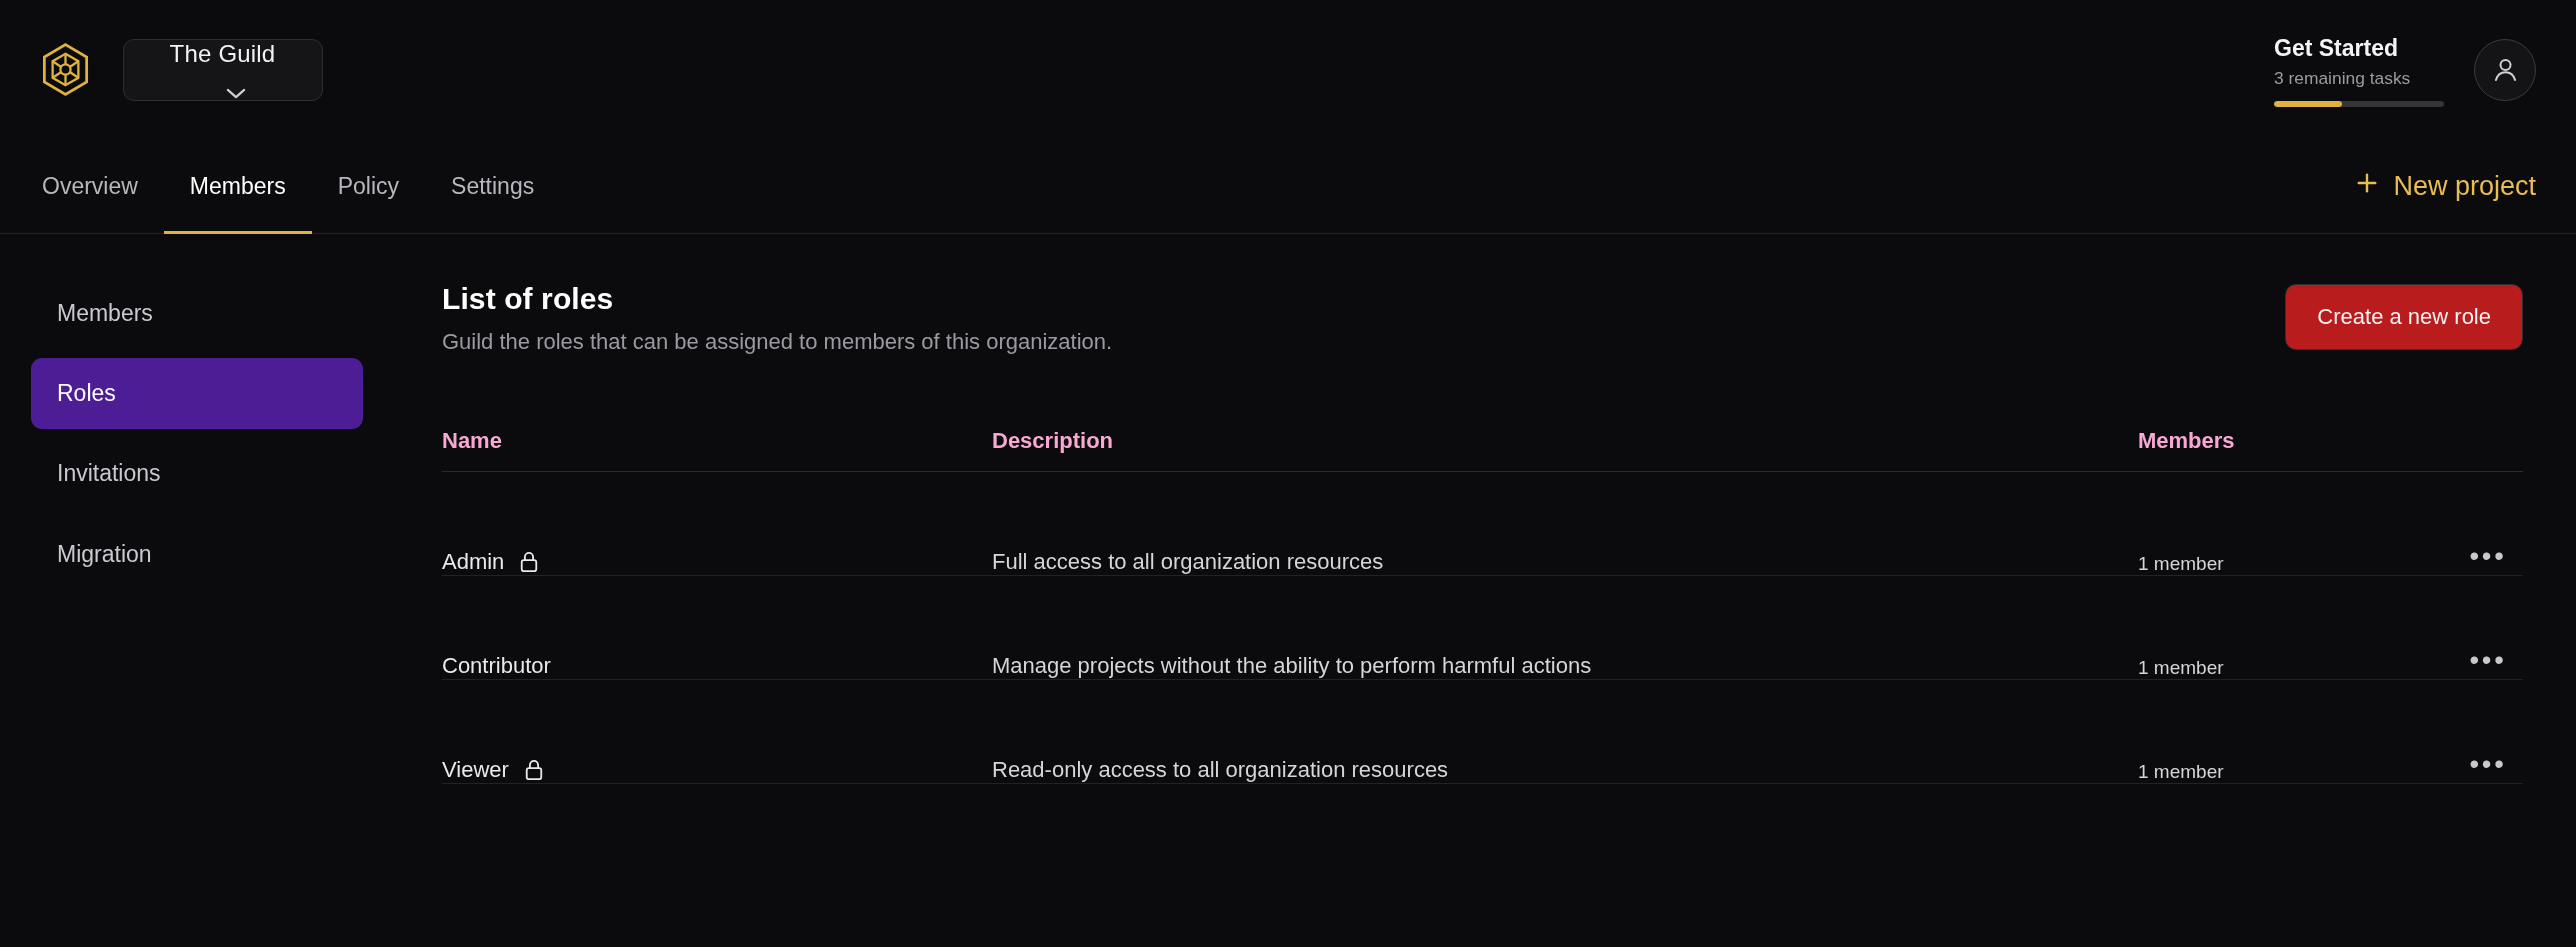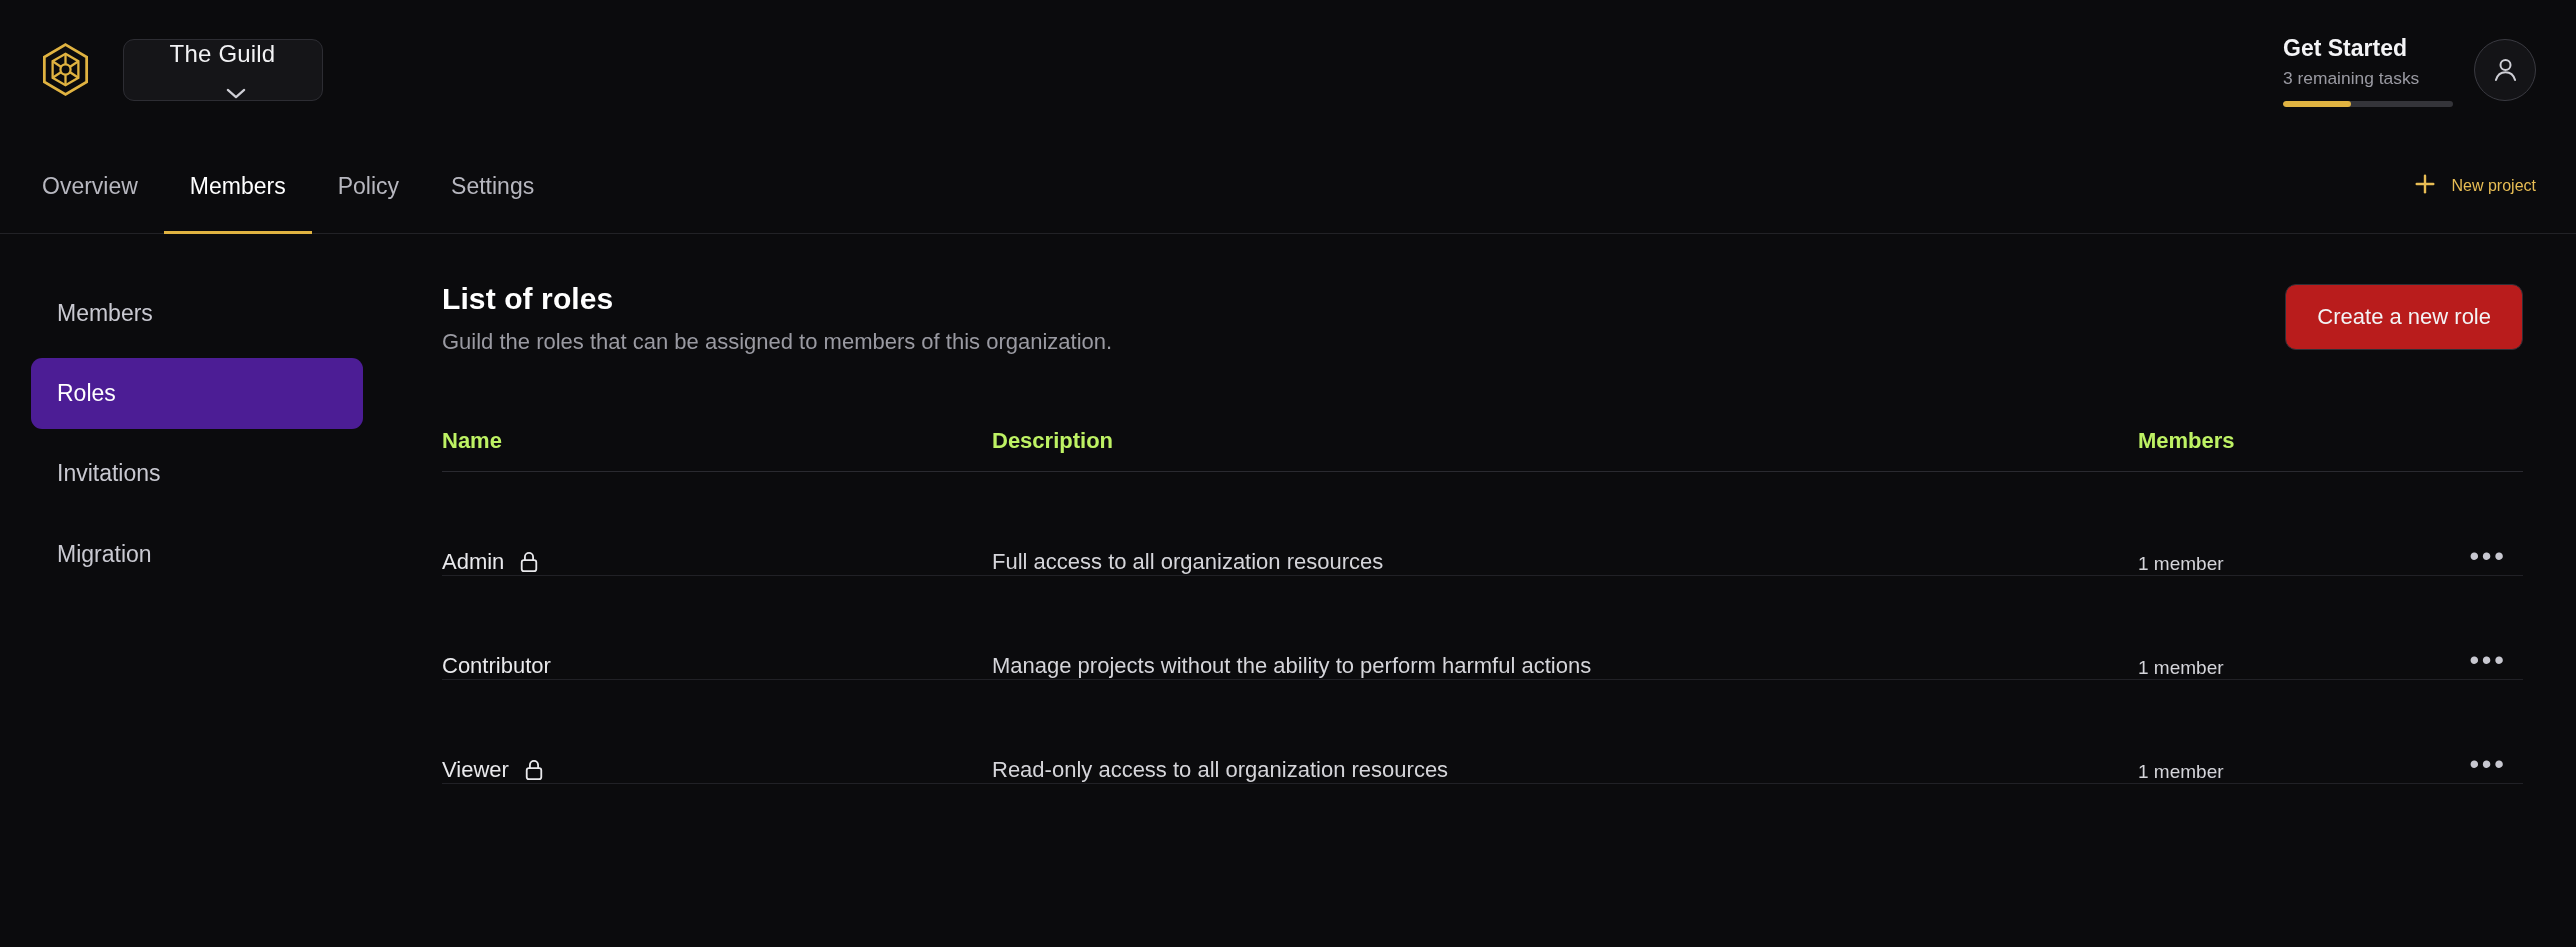--- a/index.html
+++ b/index.html
@@ -57,21 +57,21 @@
   }
   .org-switcher .chev {
     margin-left: 26px;
     display: flex;
     align-items: center;
   }
   .topbar-right {
     margin-left: auto;
     display: flex;
     align-items: center;
-    gap: 21px;
+    gap: 30px;
   }
   .getstarted {
     text-align: left;
     padding-top: 1.8px;
   }
   .getstarted .gs-title {
     font-size: 23px;
     font-weight: 700;
     color: #f4f4f6;
     line-height: 1.25;
@@ -144,21 +144,21 @@
     left: 0; right: 0; bottom: -0.9px;
     height: 2.7px;
     background: #e0b341;
   }
   .new-project {
     margin-left: auto;
     display: flex;
     align-items: center;
     gap: 14.7px;
     color: #e8bd54;
-    font-size: 16px;
+    font-size: 27px;
     cursor: pointer;
   }
 
   
   .body {
     flex: 1 1 auto;
     display: flex;
     min-height: 0;
   }
   .sidebar {
@@ -228,21 +228,21 @@
     align-items: center;
     border-bottom: 0.9px solid #212126;
   }
   .thead .trow {
     height: 62px;
     border-bottom: 0.9px solid #2a2a30;
   }
   .thead .cell {
     font-size: 22px;
     font-weight: 700;
-    color: #bef264;
+    color: #f9a8d4;
   }
   .tbody .trow { height: 104px; align-items: flex-end; }
   .cell-name {
     flex: 0 0 550px;
     display: flex;
     align-items: center;
     gap: 14.7px;
     font-size: 22px;
     color: #e9e9ec;
   }

